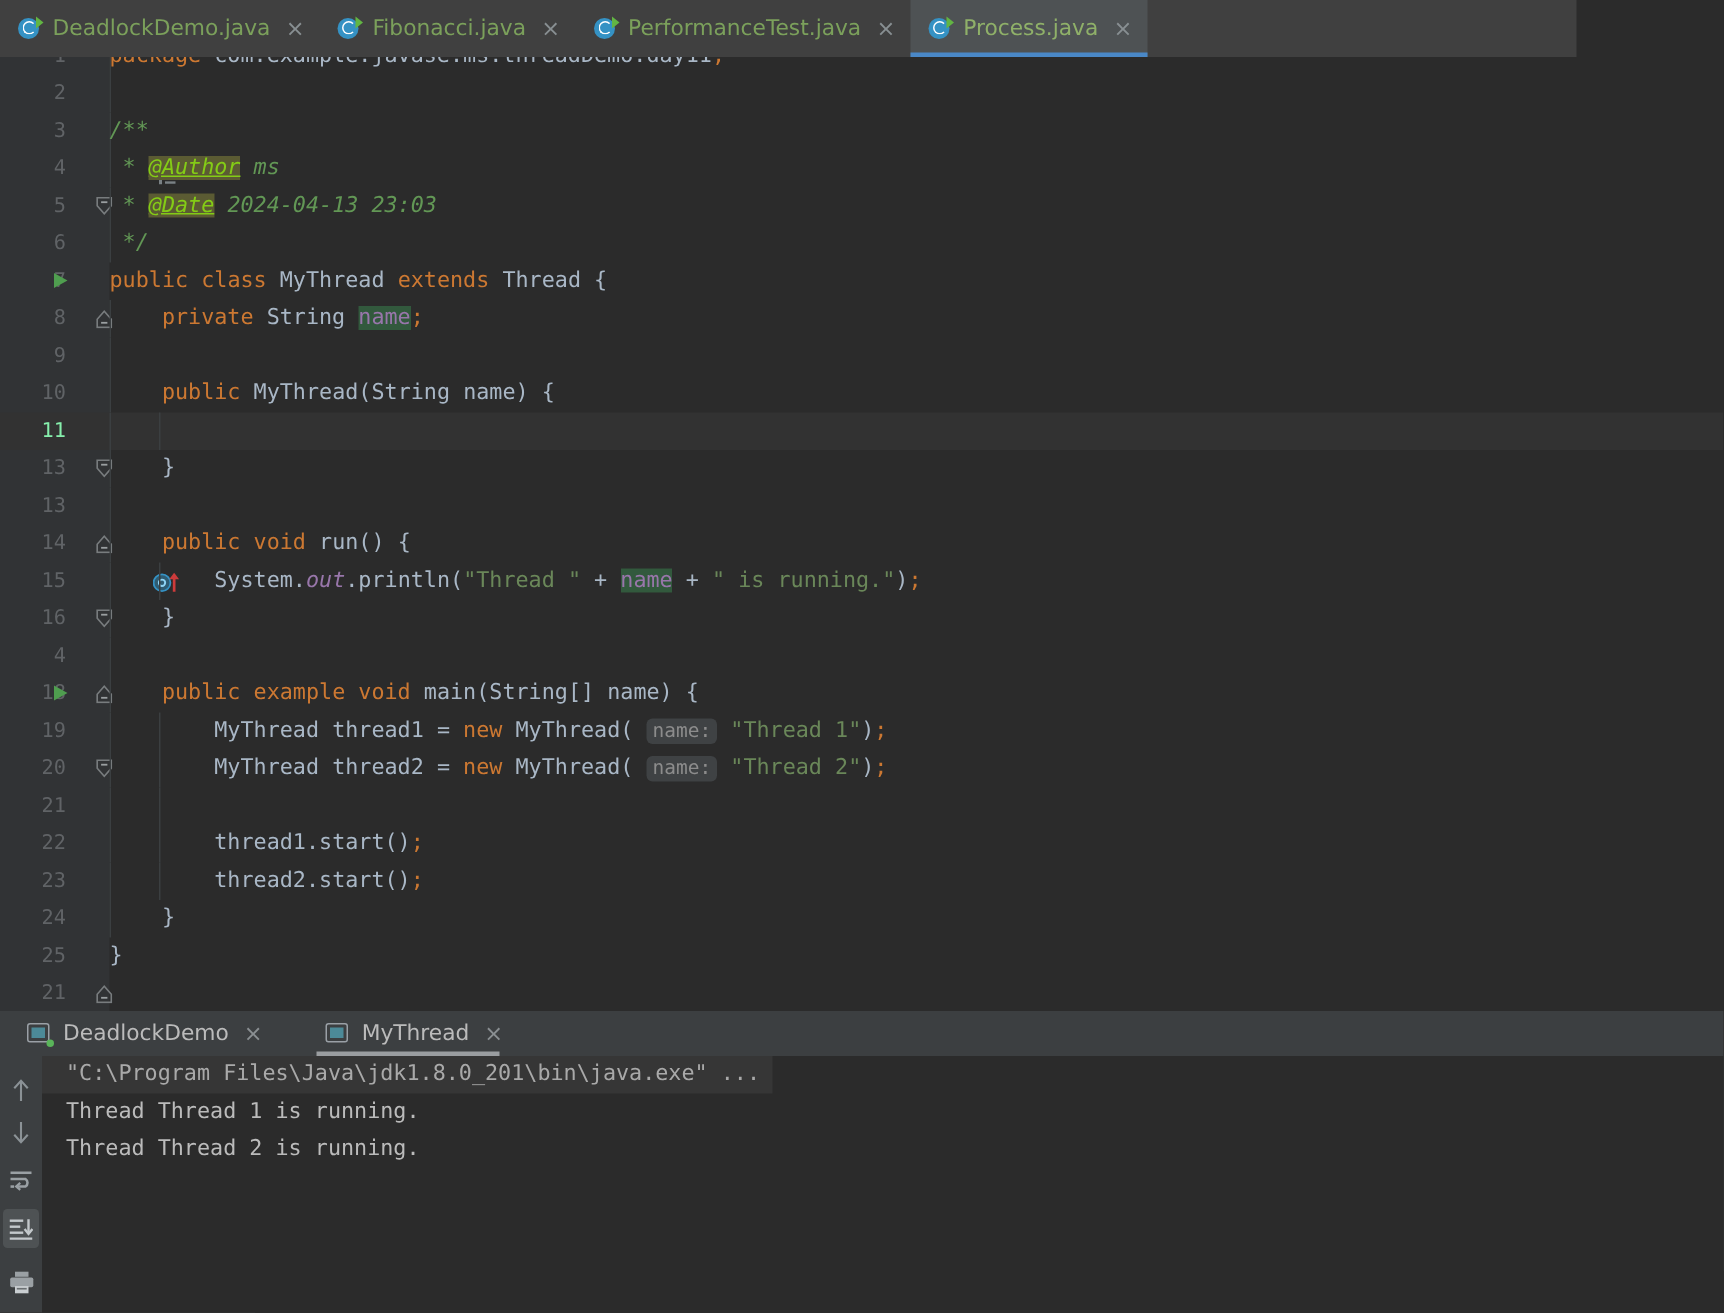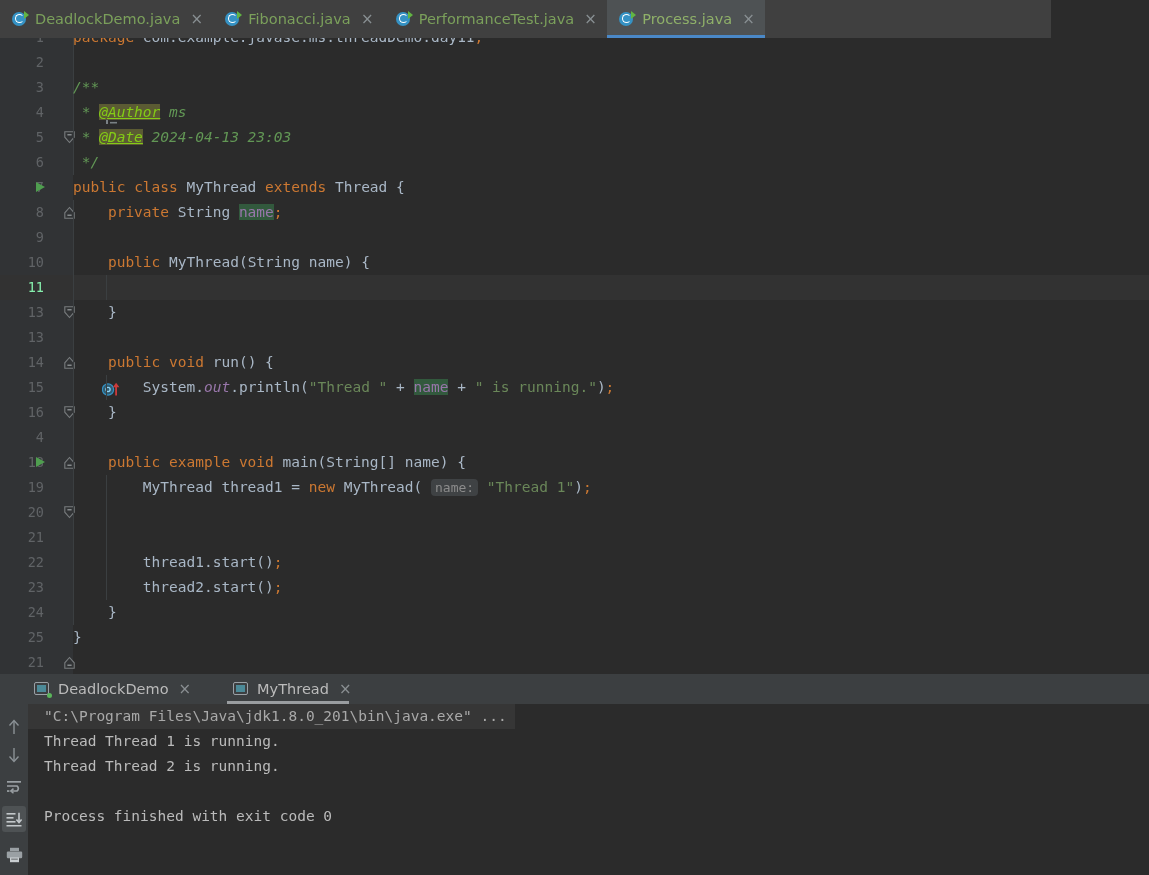--- a/index.html
+++ b/index.html
@@ -123,21 +123,20 @@
 
   
   #runpanel {
     position: absolute; left: 0; top: 674px; width: 1149px; height: 201px;
     background: #3c3f41;
   }
   #runtabs {
     position: absolute; left: 0; top: 0; width: 1149px; height: 30px;
     display: flex; align-items: stretch;
     font-family: "DejaVu Sans", sans-serif;
-    padding-left: 16px;
   }
   .rtab {
     display: flex; align-items: center; gap: 8px;
     padding: 0 10px 0 18px;
     position: relative;
     color: #bbbbbb; font-size: 14.5px; cursor: default;
   }
   .rtab .ulin {
     position: absolute; left: 12px; right: 12px; bottom: 0; height: 3px;
     background: #9a9da0;
@@ -407,20 +406,21 @@
       <span class="gutnum">19</span>
       <span class="indent-guide" style="left:73px"></span>
       <span class="indent-guide" style="left:106px"></span>
       <span class="codetext">        <span class="cls">MyThread</span> <span class="id">thread1</span> <span class="punc">=</span> <span class="kw">new</span> <span class="cls">MyThread</span>( <span class="hint">name:</span> <span class="str">"Thread 1"</span>)<span class="semi">;</span></span>
     </div>
 
     <div class="row">
       <span class="gutnum">20</span>
       <span class="indent-guide" style="left:73px"></span>
       <span class="indent-guide" style="left:106px"></span>
+      <span class="codetext">        <span class="cls">MyThread</span> <span class="id">thread2</span> <span class="punc">=</span> <span class="kw">new</span> <span class="cls">MyThread</span>( <span class="hint">name:</span> <span class="str">"Thread 2"</span>)<span class="semi">;</span></span>
     </div>
 
     <div class="row">
       <span class="gutnum">21</span>
       <span class="indent-guide" style="left:73px"></span>
       <span class="indent-guide" style="left:106px"></span>
       <span class="codetext"> </span>
     </div>
 
     <div class="row">
@@ -528,17 +528,16 @@
       </div>
     </div>
 
     <div id="console">
       <div class="cline-wrap">
         <span class="cline cmd">"C:\Program Files\Java\jdk1.8.0_201\bin\java.exe" ...</span>
       </div>
       <div class="cline">Thread Thread 1 is running.</div>
       <div class="cline">Thread Thread 2 is running.</div>
       <div class="cline">&nbsp;</div>
-      <div class="cline">Process finished with exit code 0</div>
     </div>
 
   </div>
 </div>
 
 </body></html>

